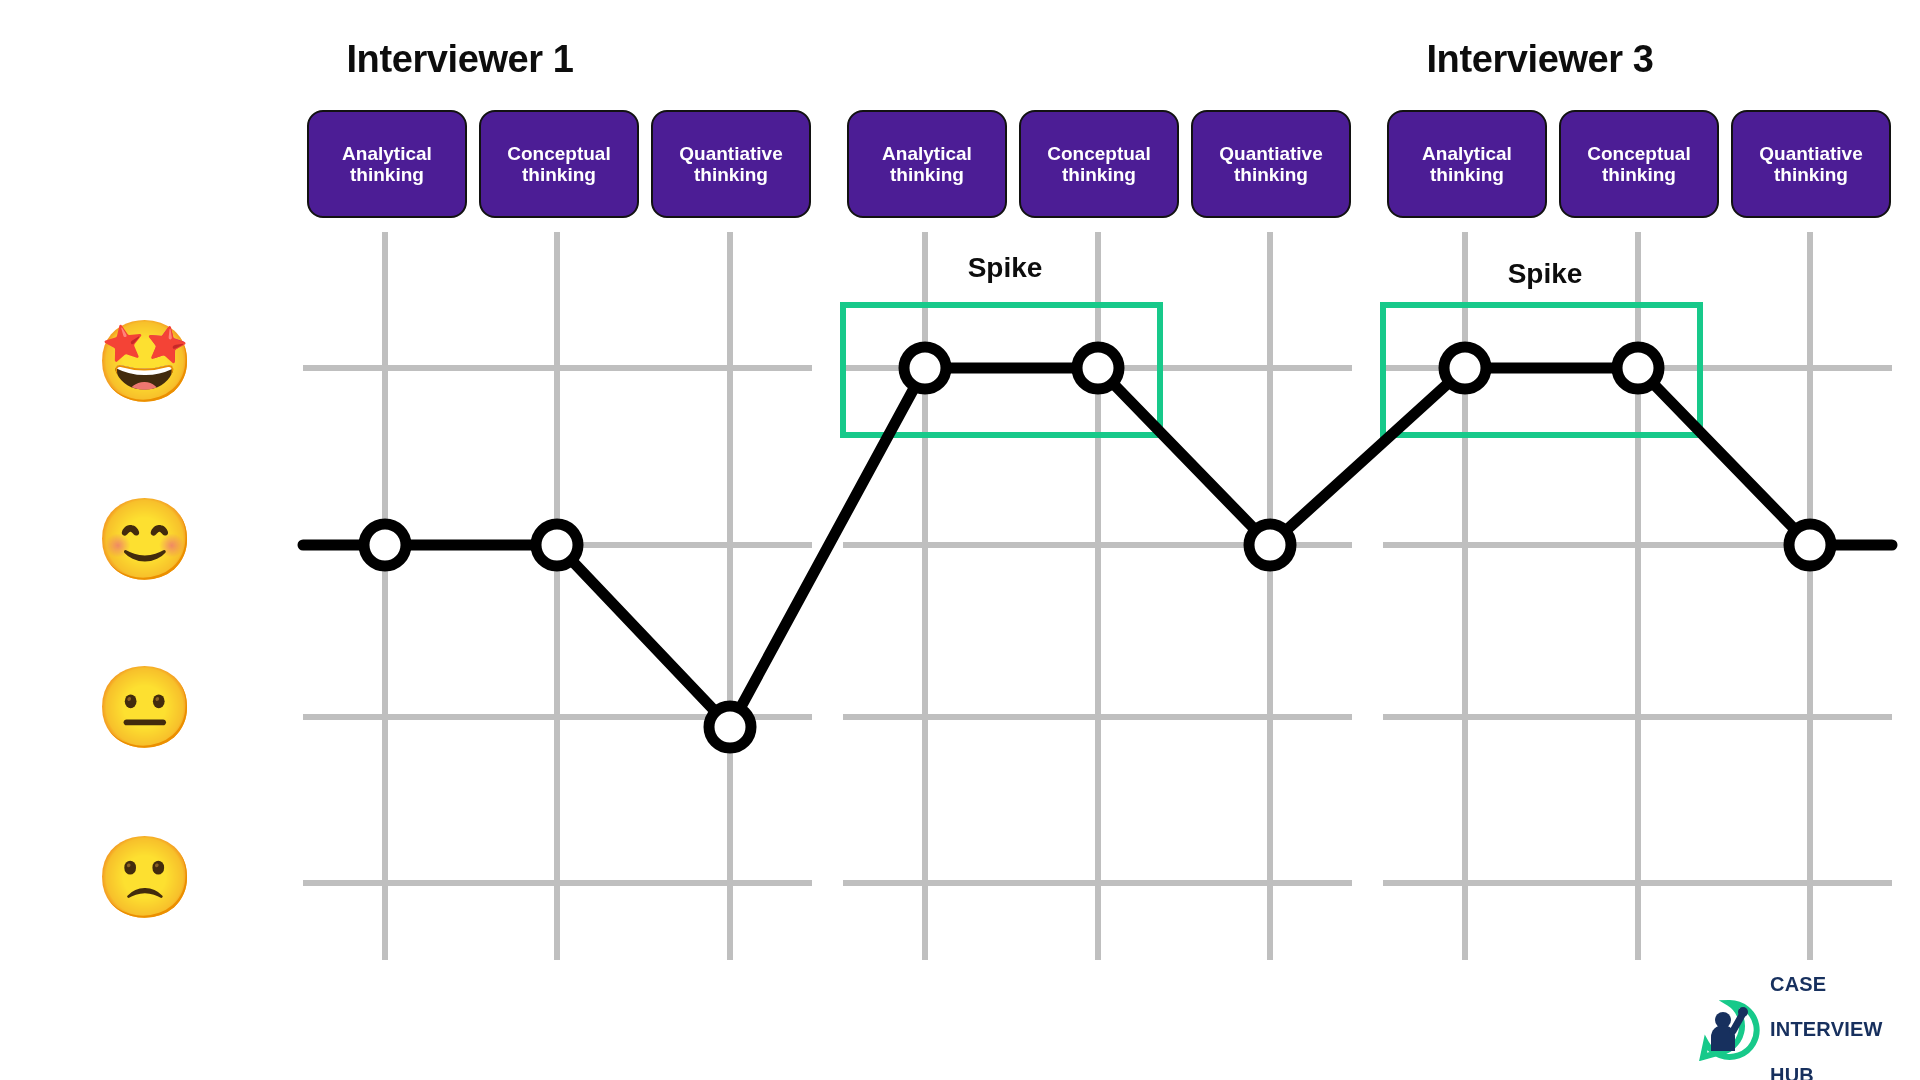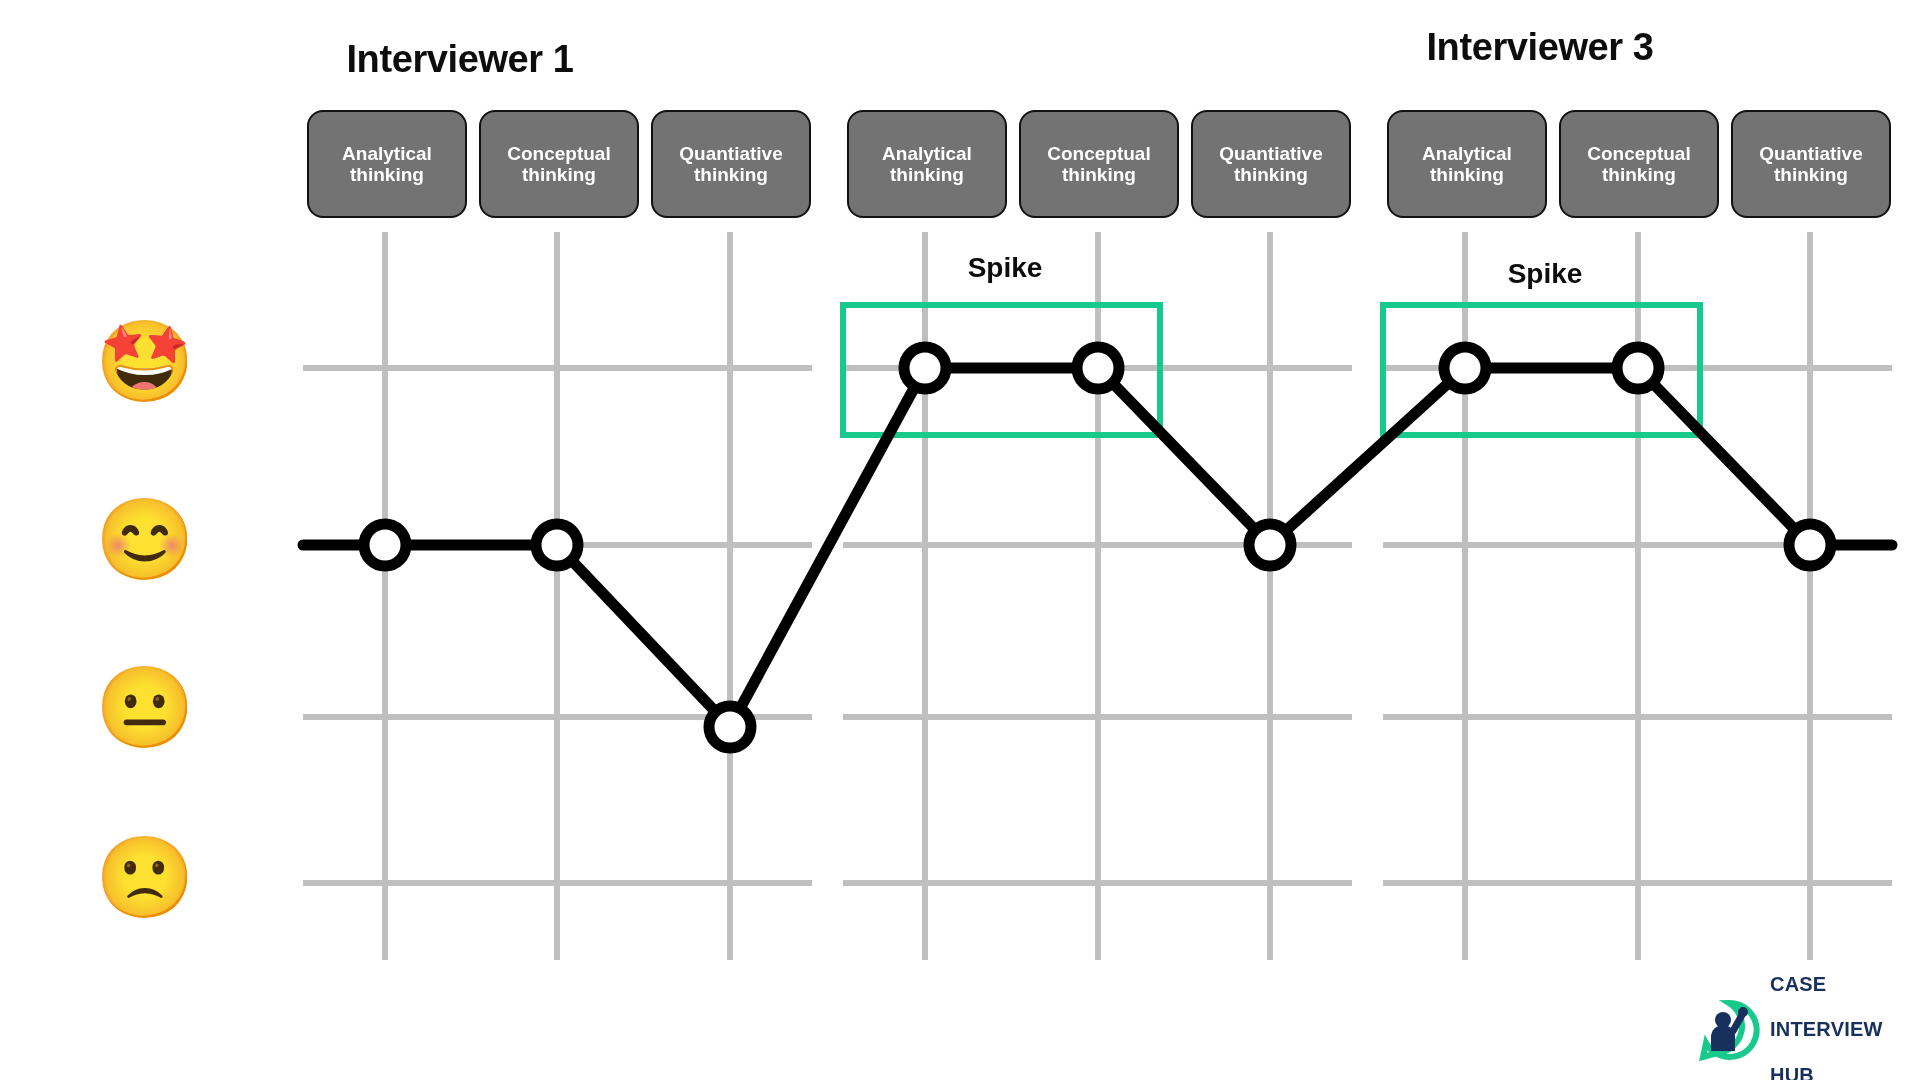--- a/index.html
+++ b/index.html
@@ -19,21 +19,21 @@
     font-weight: 700;
     color: #0d0d0d;
     letter-spacing: -0.4px;
     text-align: center;
     white-space: nowrap;
   }
 
   
   .chip {
     position: absolute;
-    background: #737373;
+    background: #4c1d95;
     border: 2.5px solid #121212;
     border-radius: 16px;
     color: #ffffff;
     font-size: 19px;
     font-weight: 700;
     line-height: 1.12;
     display: flex;
     align-items: center;
     justify-content: center;
     text-align: center;
@@ -86,21 +86,21 @@
     letter-spacing: 0.2px;
     gap: 24px;
   }
 </style>
 </head>
 <body>
 
 <div id="stage">
 
   <div class="group-title" style="left:300px; top:38px; width:320px;">Interviewer 1</div>
-  <div class="group-title" style="left:1380px; top:26px; width:320px;">Interviewer 3</div>
+  <div class="group-title" style="left:1380px; top:38px; width:320px;">Interviewer 3</div>
 
   <div class="chip" style="left:307px; top:110px; width:160px;">
     <span><span>Analytical</span><br>
     <span>thinking</span></span>
   </div>
   <div class="chip" style="left:479px; top:110px; width:160px;">
     <span><span>Conceptual</span><br>
     <span>thinking</span></span>
   </div>
   <div class="chip" style="left:651px; top:110px; width:160px;">

